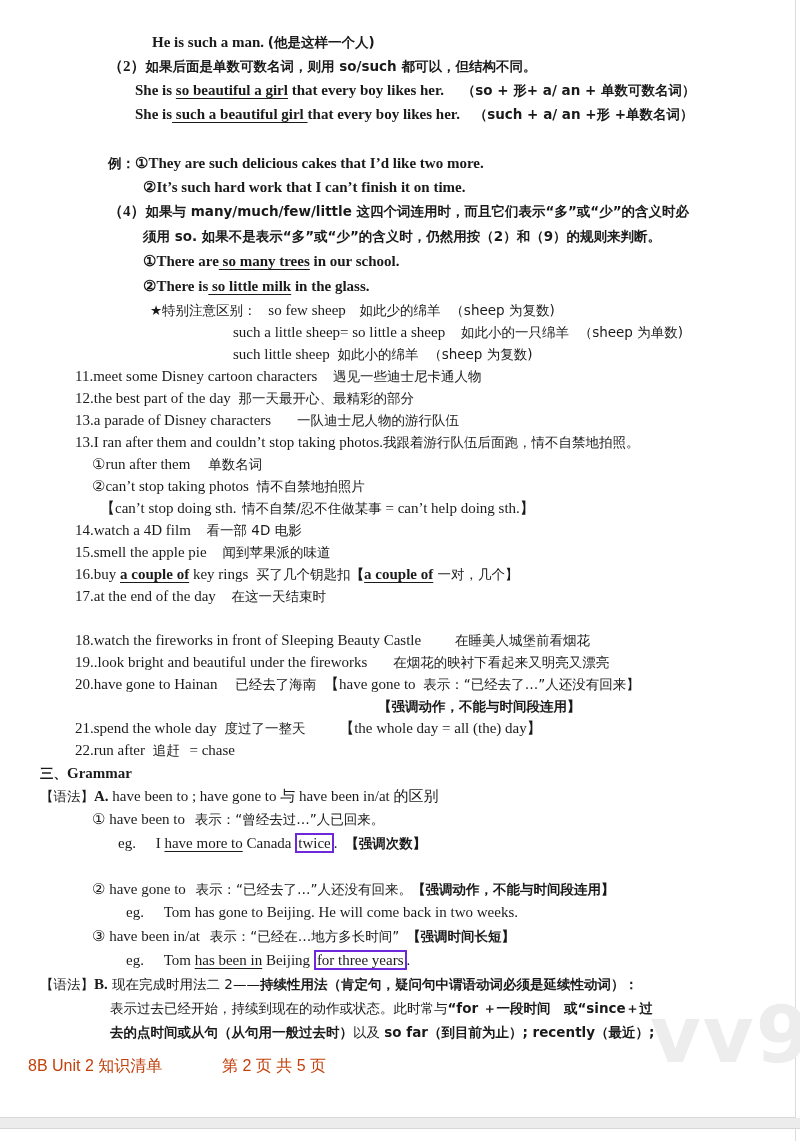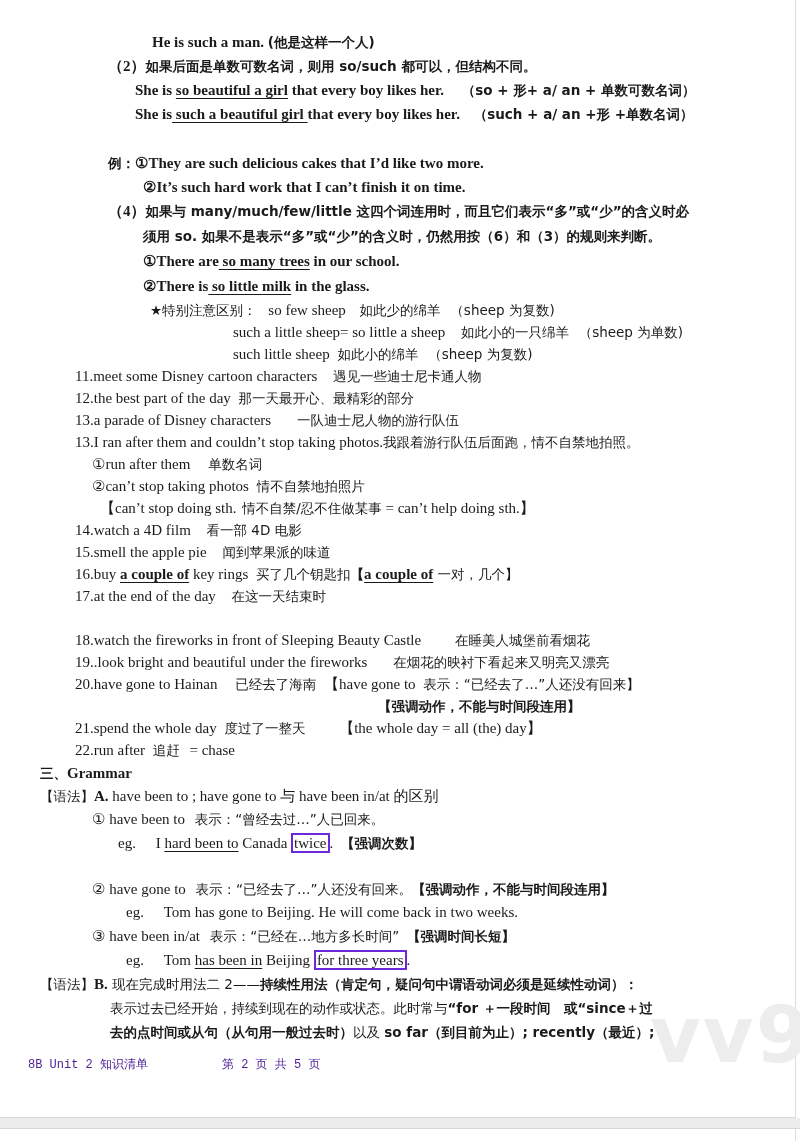--- a/index.html
+++ b/index.html
@@ -20,21 +20,21 @@
     border-right:1px solid #dcdcdc;
   }
   .line {
     position:absolute; white-space:nowrap; font-size:15px; line-height:20px;
   }
   .b { font-weight:bold; }
   .u { text-decoration:underline; text-underline-offset:3px; }
   .box { border:2px solid #6d28d9; padding:0 1px; }
   .cn { font-family:"DejaVu Sans",sans-serif; font-size:13.5px; }
   .cnb { font-family:"DejaVu Sans",sans-serif; font-size:13.5px; font-weight:bold; }
-  .footer { position:absolute; font-family:Liberation Mono, monospace; font-size:12px; color:#4c1d95; white-space:nowrap; }
+  .footer { position:absolute; font-family:Liberation Sans, sans-serif; font-size:16px; color:#c2410c; white-space:nowrap; }
   .watermark {
     position:absolute; left:650px; top:990px; font-family:"DejaVu Sans",sans-serif; font-weight:bold;
     font-size:78px; color:#ededed; letter-spacing:2px; z-index:0; white-space:nowrap;
   }
   .content { position:absolute; left:0; top:0; width:100%; height:100%; z-index:1; }
 </style>
 </head>
 <body>
 
 <div class="page"></div>
@@ -70,21 +70,21 @@
 
   <div class="line b" style="left:143px;top:177px;">
     <span>②It’s such hard work that I can’t finish it on time.</span>
   </div>
 
   <div class="line" style="left:108px;top:201px;">
     <span class="b">（4）</span><span class="cnb">如果与 many/much/few/little 这四个词连用时，而且它们表示“多”或“少”的含义时必</span>
   </div>
 
   <div class="line" style="left:143px;top:226px;">
-    <span class="cnb">须用 so. 如果不是表示“多”或“少”的含义时，仍然用按（6）和（3）的规则来判断。</span>
+    <span class="cnb">须用 so. 如果不是表示“多”或“少”的含义时，仍然用按（2）和（9）的规则来判断。</span>
   </div>
 
   <div class="line b" style="left:143px;top:251px;">
     <span>①There are</span><span class="u"> so many trees</span><span> in our school.</span>
   </div>
 
   <div class="line b" style="left:143px;top:276px;">
     <span>②There is</span><span class="u"> so little milk</span><span> in the glass.</span>
   </div>
 
@@ -203,21 +203,21 @@
     <span class="cn">【语法】</span><span class="b">A.</span><span> have been to ; have gone to 与 have been in/at 的区别</span>
   </div>
 
   <div class="line" style="left:92px;top:809px;">
     <span>① have been to</span>
     <span class="cn" style="margin-left:6px;">表示：“曾经去过…”人已回来。</span>
   </div>
 
   <div class="line" style="left:118px;top:833px;">
     <span>eg.</span>
-    <span style="margin-left:16px;">I </span><span class="u">hard been to</span><span> Canada </span><span class="box">twice</span><span>.</span>
+    <span style="margin-left:16px;">I </span><span class="u">have more to</span><span> Canada </span><span class="box">twice</span><span>.</span>
     <span class="cnb" style="margin-left:4px;">【强调次数】</span>
   </div>
 
 
   <div class="line" style="left:92px;top:879px;">
     <span>② have gone to</span>
     <span class="cn" style="margin-left:6px;">表示：“已经去了…”人还没有回来。</span><span class="cnb">【强调动作，不能与时间段连用】</span>
   </div>
 
   <div class="line" style="left:126px;top:902px;">

